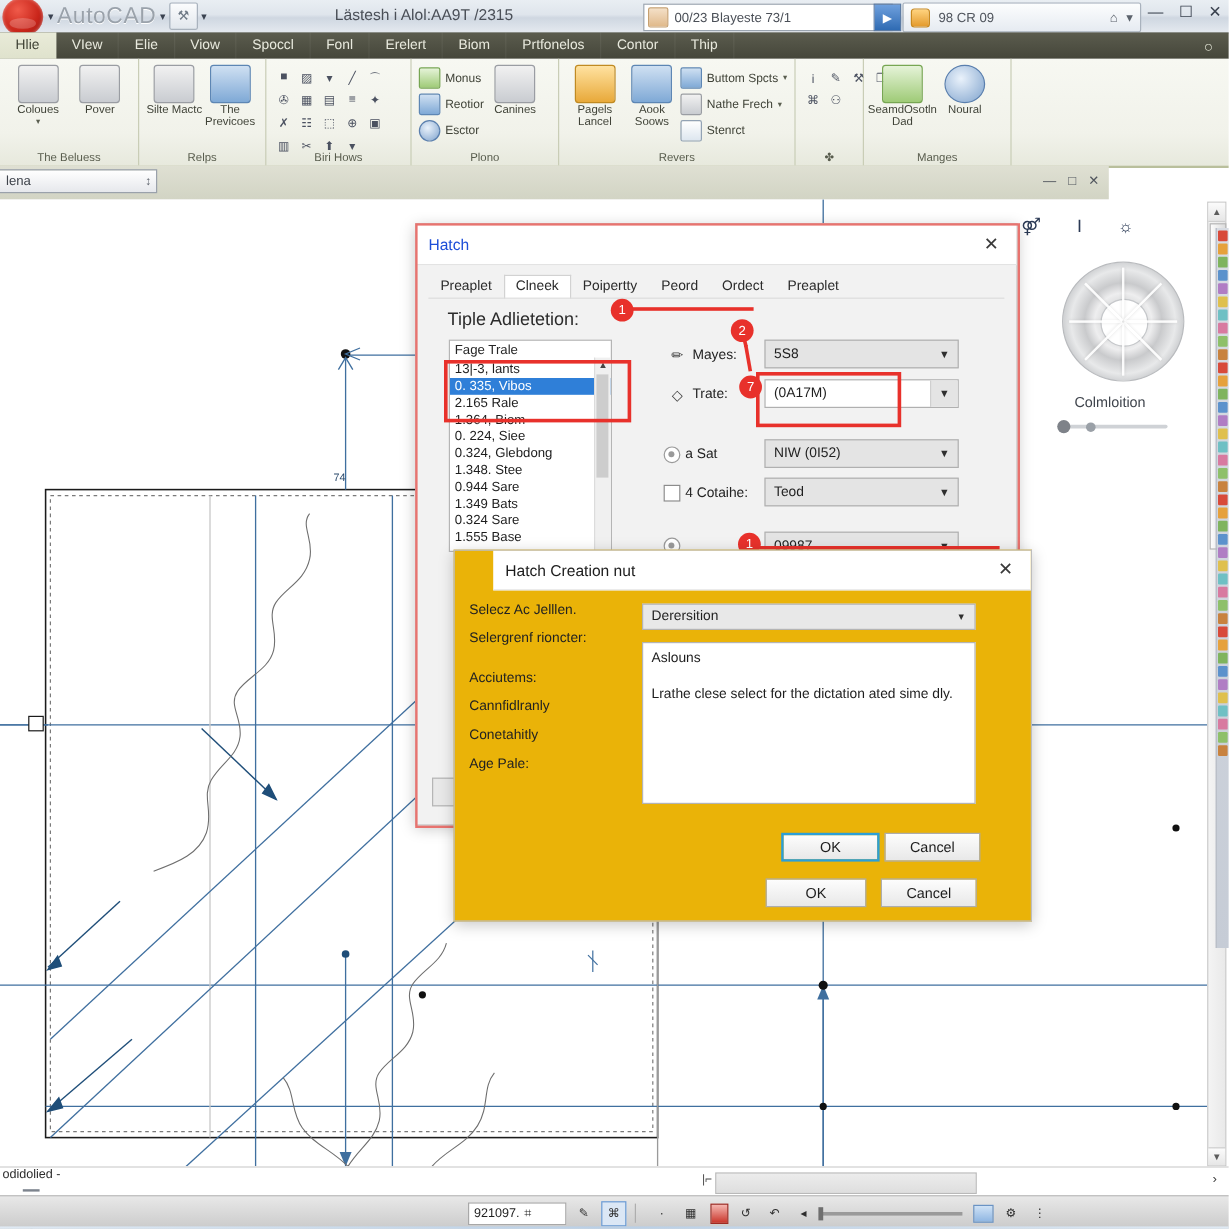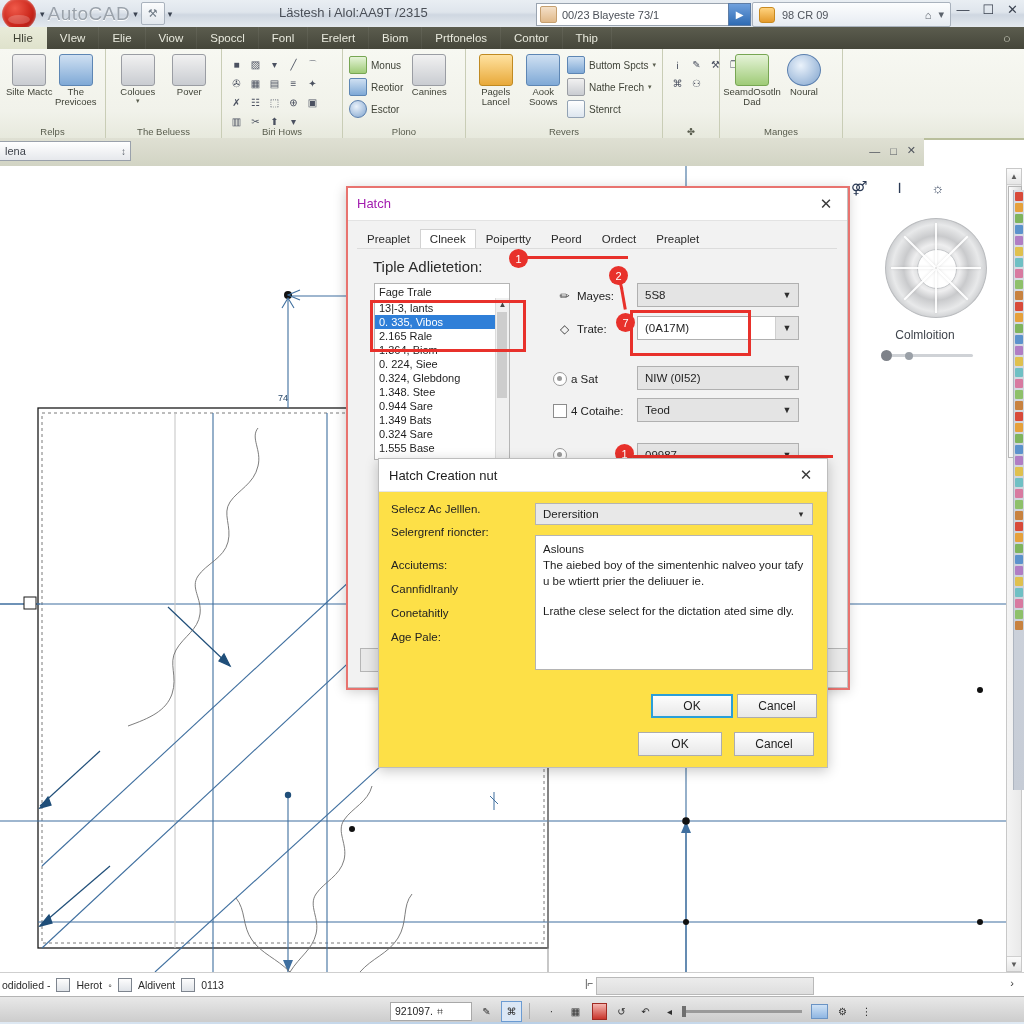--- a/index.html
+++ b/index.html
@@ -176,21 +176,21 @@
   
   .dlg{
     position:absolute;background:#f0f0f0;border:1px solid #c2c2c2;
     box-shadow:0 3px 12px rgba(0,0,0,.22);
   }
   .dlg-hatch{left:346px;top:186px;width:500px;height:500px;background:#f2f2f2;}
   .dlg-title{
     height:34px;background:#ffffff;border-bottom:1px solid #e3e3e3;
     display:flex;align-items:center;padding:0 10px;box-sizing:border-box;
   }
-  .dlg-title .t{font-size:13px;color:#a21caf;flex:1;}
+  .dlg-title .t{font-size:13px;color:#1d4ed8;flex:1;}
   .dlg-close{font-size:15px;color:#3a3a3a;width:22px;text-align:center;line-height:14px;}
 
   .tabs{position:absolute;left:10px;top:40px;display:flex;align-items:flex-end;height:22px;}
   .tab{
     padding:3px 9px 4px 9px;font-size:11.5px;color:#2b2b2b;
     border:1px solid transparent;border-bottom:none;
   }
   .tab.active{background:#ffffff;border-color:#d2d2d2;}
   .tabline{position:absolute;left:10px;top:61px;width:480px;height:1px;background:#dcdcdc;}
 
@@ -222,21 +222,21 @@
   .chk{width:12px;height:12px;border:1px solid #8c8c8c;background:#fff;margin-right:4px;}
 
   .dlgbtn{
     height:24px;min-width:78px;background:linear-gradient(#fdfdfd,#e8e8e8);
     border:1px solid #adadad;font-size:12px;color:#1d1d1d;
     display:flex;align-items:center;justify-content:center;box-sizing:border-box;
   }
   .dlgbtn.default{border:2px solid #2b9fd8;}
 
   
-  .dlg-create{left:378px;top:458px;width:448px;height:308px;background:#fde047;border:1px solid #bdbdbd;}
+  .dlg-create{left:378px;top:458px;width:448px;height:308px;background:#eab308;border:1px solid #bdbdbd;padding-left:32px;}
   .dc-title{height:33px;background:#ffffff;border-bottom:1px solid #e6e6e6;display:flex;align-items:center;padding:0 10px;box-sizing:border-box;}
   .dc-title .t{font-size:13px;color:#1c1c1c;flex:1;}
   .dc-lab{position:absolute;left:12px;font-size:11.5px;color:#222;white-space:nowrap;}
   .dc-combo{position:absolute;left:156px;top:44px;width:278px;height:22px;background:#e8e8e8;border:1px solid #b4b4b4;display:flex;align-items:center;box-sizing:border-box;}
   .dc-text{
     position:absolute;left:156px;top:76px;width:278px;height:135px;background:#ffffff;border:1px solid #b4b4b4;
     padding:5px 7px;box-sizing:border-box;font-size:11.5px;color:#1d1d1d;line-height:16px;overflow:hidden;
   }
   .dc-text p{margin:0 0 14px 0;}
   .dc-text p:last-child{margin-bottom:0;}
@@ -246,21 +246,21 @@
   .annobox{position:absolute;border:3px solid #e8312b;}
   .annoline{position:absolute;background:#e8312b;}
   .badge{
     position:absolute;width:19px;height:19px;border-radius:50%;background:#e8312b;color:#fff;
     font-size:11px;display:flex;align-items:center;justify-content:center;font-family:"Liberation Sans",sans-serif;
   }
   .dlg-red-outline{position:absolute;border:2px solid #e8736f;}
 
   
   .cmdzone{position:absolute;left:0;top:972px;width:1024px;height:24px;background:#ffffff;border-top:1px solid #cfcfcf;}
-  .cmdleft{position:absolute;left:0;top:0;height:24px;display:flex;align-items:center;gap:6px;padding-left:2px;font-size:10.5px;color:#2b2b2b;}
+  .cmdleft{position:absolute;left:0;top:0;height:24px;display:flex;align-items:center;gap:6px;padding-left:2px;font-size:10.5px;color:#2b2b2b;flex-direction:column;}
   .minisq{width:12px;height:12px;border:1px solid #7d848e;background:linear-gradient(#fdfdfd,#dfe3e8);}
   .cmdfield{position:absolute;left:596px;top:4px;width:216px;height:16px;background:linear-gradient(#ececec,#dedede);border:1px solid #b9b9b9;}
   .cmdcaret{position:absolute;left:585px;top:5px;font-size:10px;color:#4a4a4a;}
   .cmdexp{position:absolute;right:10px;top:4px;font-size:11px;color:#3a3a3a;}
 
   .statusbar{
     position:absolute;left:0;top:996px;width:1024px;height:28px;
     background:linear-gradient(#e8e8e8,#c9c9c9);border-top:1px solid #b4b4b4;
     display:flex;align-items:center;
   }
@@ -323,46 +323,46 @@
       <div class="ribtab">Biom</div>
       <div class="ribtab">Prtfonelos</div>
       <div class="ribtab">Contor</div>
       <div class="ribtab">Thip</div>
       <div class="ribspacer"></div>
       <div class="ribhelp">○</div>
     </div>
 
   <div class="ribbon">
     <div class="panels" id="panels">
-        <div class="panel" style="width: 105px;">
-          <div class="panel-body">
-            <div class="bigbtn">
-              <div class="bicon i-gray"></div>
-              <div class="blab">Silte Mactc</div>
-            </div>
-            <div class="bigbtn">
-              <div class="bicon i-blue"></div>
-              <div class="blab">The Previcoes</div>
-            </div>
-          </div>
-          <div class="panel-title">Relps</div>
-        </div>
         <div class="panel" style="width: 115px;">
           <div class="panel-body">
             <div class="bigbtn">
               <div class="bicon i-gray"></div>
               <div class="blab">Coloues</div>
               <div class="bcaret">▾</div>
             </div>
             <div class="bigbtn">
               <div class="bicon i-gray"></div>
               <div class="blab">Pover</div>
             </div>
           </div>
           <div class="panel-title">The Beluess</div>
+        </div>
+        <div class="panel" style="width: 105px;">
+          <div class="panel-body">
+            <div class="bigbtn">
+              <div class="bicon i-gray"></div>
+              <div class="blab">Silte Mactc</div>
+            </div>
+            <div class="bigbtn">
+              <div class="bicon i-blue"></div>
+              <div class="blab">The Previcoes</div>
+            </div>
+          </div>
+          <div class="panel-title">Relps</div>
         </div>
         <div class="panel" style="width: 120px;">
           <div class="panel-body">
             <div class="gridico">
               <div class="gi">■</div>
               <div class="gi">▨</div>
               <div class="gi">▾</div>
               <div class="gi">╱</div>
               <div class="gi">⌒</div>
               <div class="gi">✇</div>
@@ -744,21 +744,20 @@
     <div class="dc-lab" style="top:148px;">Conetahitly</div>
     <div class="dc-lab" style="top:172px;">Age Pale:</div>
 
     <div class="dc-combo">
       <span class="cv" style="flex:1;font-size:11.5px;color:#1f1f1f;padding-left:7px;">Derersition</span>
       <span style="width:22px;text-align:center;font-size:9px;color:#2e2e2e;">▾</span>
     </div>
 
     <div class="dc-text">
       <p>Aslouns</p>
-      <p style="margin-top:-14px;">The aiebed boy of the simentenhic nalveo your tafy u be wtiertt prier the deliuuer ie.</p>
       <p>Lrathe clese select for the dictation ated sime dly.</p>
     </div>
 
     <div class="dlgbtn default" style="position:absolute;left:272px;top:235px;width:82px;">OK</div>
     <div class="dlgbtn" style="position:absolute;left:358px;top:235px;width:80px;">Cancel</div>
     <div class="dlgbtn" style="position:absolute;left:259px;top:273px;width:84px;">OK</div>
     <div class="dlgbtn" style="position:absolute;left:355px;top:273px;width:80px;">Cancel</div>
   </div>
 
   <div class="cmdzone">

